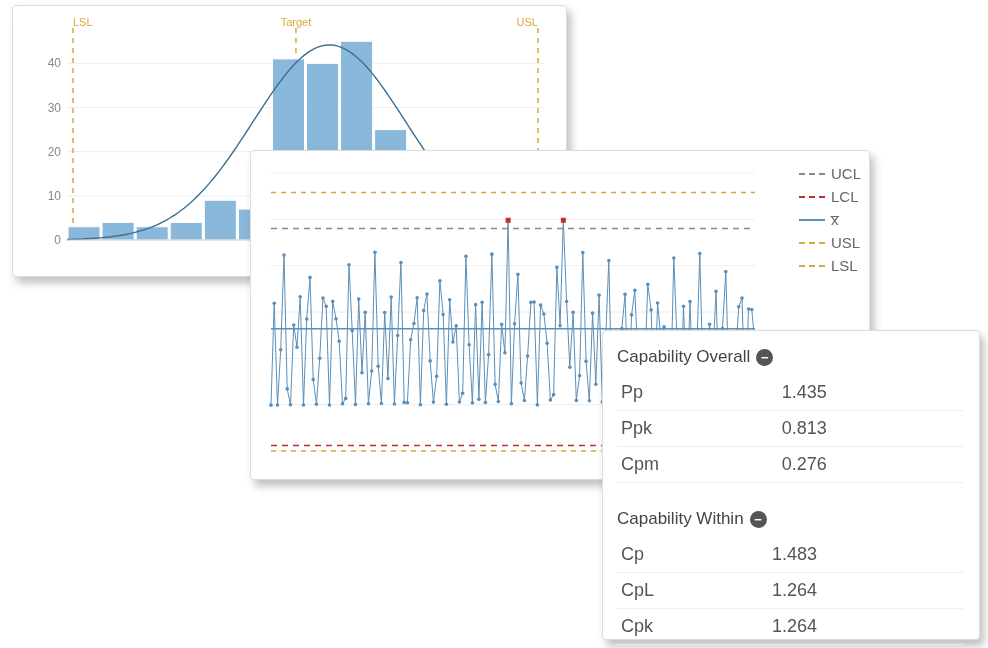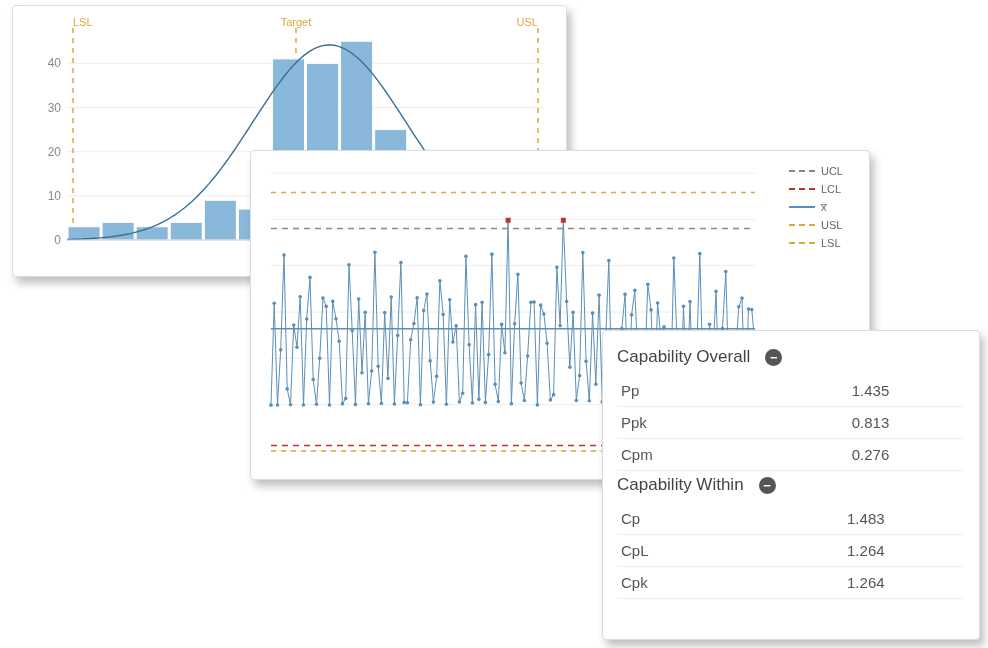--- a/index.html
+++ b/index.html
@@ -3,27 +3,27 @@
 <meta charset="utf-8">
 <style>
   html,body{margin:0;padding:0;font-family:"Helvetica Neue",Arial,sans-serif;color:#555;background:#fff}
   .stage{position:relative;width:988px;height:648px}
   .card{position:absolute;background:#fff;border:1px solid #ddd;border-radius:4px;
         box-shadow:4px 6px 8px rgba(0,0,0,.25)}
   .histo{left:12px;top:5px;width:555px;height:272px;padding:8px 16px 20px 32px;box-sizing:border-box}
   .run  {left:250px;top:150px;width:620px;height:330px;padding:12px 110px 20px 14px;box-sizing:border-box}
   .cap  {left:602px;top:330px;width:378px;height:310px;padding:10px 16px 14px 14px;box-sizing:border-box;
          font-size:14px;color:#444}
-  .cap h3{margin:6px 0 8px 0;font-weight:400;font-size:17px;color:#444;display:flex;align-items:center;gap:15px}
-  .cap table{width:100%;border-collapse:collapse;font-size:15px}
+  .cap h3{margin:6px 0 8px 0;font-weight:400;font-size:17px;color:#444;display:flex;align-items:center;gap:6px}
+  .cap table{width:100%;border-collapse:collapse;font-size:18px}
   .cap td{padding:7px 4px;border-bottom:1px solid #eee;color:#555}
-  .cap td:last-child{text-align:center}
+  .cap td:last-child{text-align:left}
   .minus{display:inline-flex;width:17px;height:17px;border-radius:50%;background:#555;color:#fff;
          align-items:center;justify-content:center;font-weight:bold;font-size:13px;line-height:1}
-  .legend{position:absolute;right:26px;top:14px;font-size:11px;color:#666}
+  .legend{position:absolute;right:8px;top:14px;font-size:15px;color:#666}
   .legend div{display:flex;align-items:center;gap:6px;margin-bottom:6px}
   .lseg{width:26px;height:0}
   .speclbl{font-size:11px;fill:#d8a93a;font-weight:500}
 </style>
 </head>
 <body>
 
 <div class="stage">
 
   <div class="card histo">
@@ -267,21 +267,21 @@
       <tr>
             <td>Ppk</td>
             <td>0.813</td>
           </tr>
       <tr>
             <td>Cpm</td>
             <td>0.276</td>
           </tr>
     </tbody>
       </table>
-    <h3 style="margin-top:4px">
+    <h3 style="margin-top:26px">
       <span>Capability Within</span>
       <span class="minus">−</span>
     </h3>
     <table>
       <tbody>
           <tr>
             <td>Cp</td>
             <td>1.483</td>
           </tr>
       <tr>

